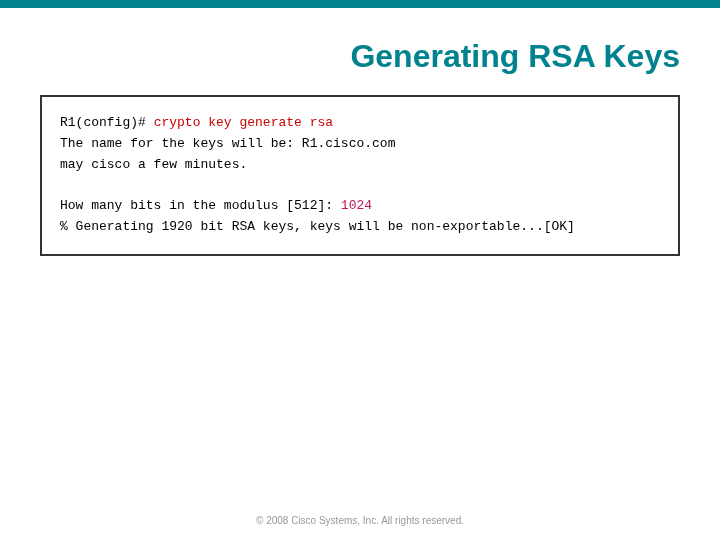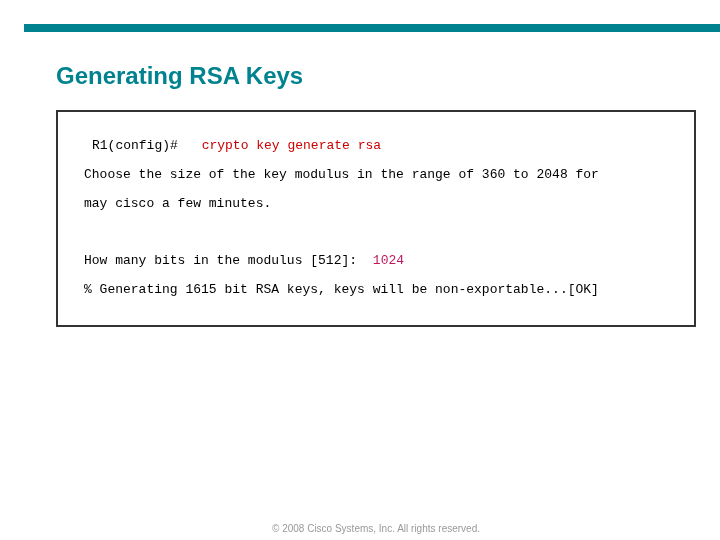--- a/index.html
+++ b/index.html
@@ -1,40 +1,41 @@
 <!DOCTYPE html>
 <html><head>
   <meta charset="utf-8">
   <style>
     * {
-      margin: 8px;
+      margin: 0;
       padding: 0;
       box-sizing: border-box;
     }
 
     body {
       width: 720px;
       height: 540px;
       background: #ffffff;
       font-family: Arial, sans-serif;
       overflow: hidden;
       position: relative;
     }
 
     .top-bar {
       width: 100%;
       height: 8px;
       background: #00838f;
     }
 
     .page-title {
-      font-size: 24px;
+      font-size: 32px;
       font-weight: bold;
       color: #00838f;
       margin: 30px 40px 20px 40px;
+      text-align: right;
     }
 
     .terminal-box {
       margin: 10px 40px;
       border: 2px solid #333;
       padding: 16px 18px;
       background: #ffffff;
       font-family: 'Courier New', Courier, monospace;
       font-size: 13px;
       line-height: 1.6;
@@ -63,20 +64,20 @@
 <body>
 
 <div class="top-bar"></div>
 
 <h1 class="page-title">Generating RSA Keys</h1>
 
 <div class="terminal-box">
   <div>
     <span>R1(config)#</span><span class="cmd"> crypto key generate rsa</span>
   </div>
-  <div>Choose the size of the key modulus in the range of 360 to 2048 for</div>
+  <div>The name for the keys will be: R1.cisco.com</div>
   <div>may cisco a few minutes.</div>
   <div>&nbsp;</div>
   <div>How many bits in the modulus [512]: <span class="highlight">1024</span></div>
-  <div>% Generating 1615 bit RSA keys, keys will be non-exportable...[OK]</div>
+  <div>% Generating 1920 bit RSA keys, keys will be non-exportable...[OK]</div>
 </div>
 
 <div class="footer">© 2008 Cisco Systems, Inc. All rights reserved.</div>
 
 </body></html>

